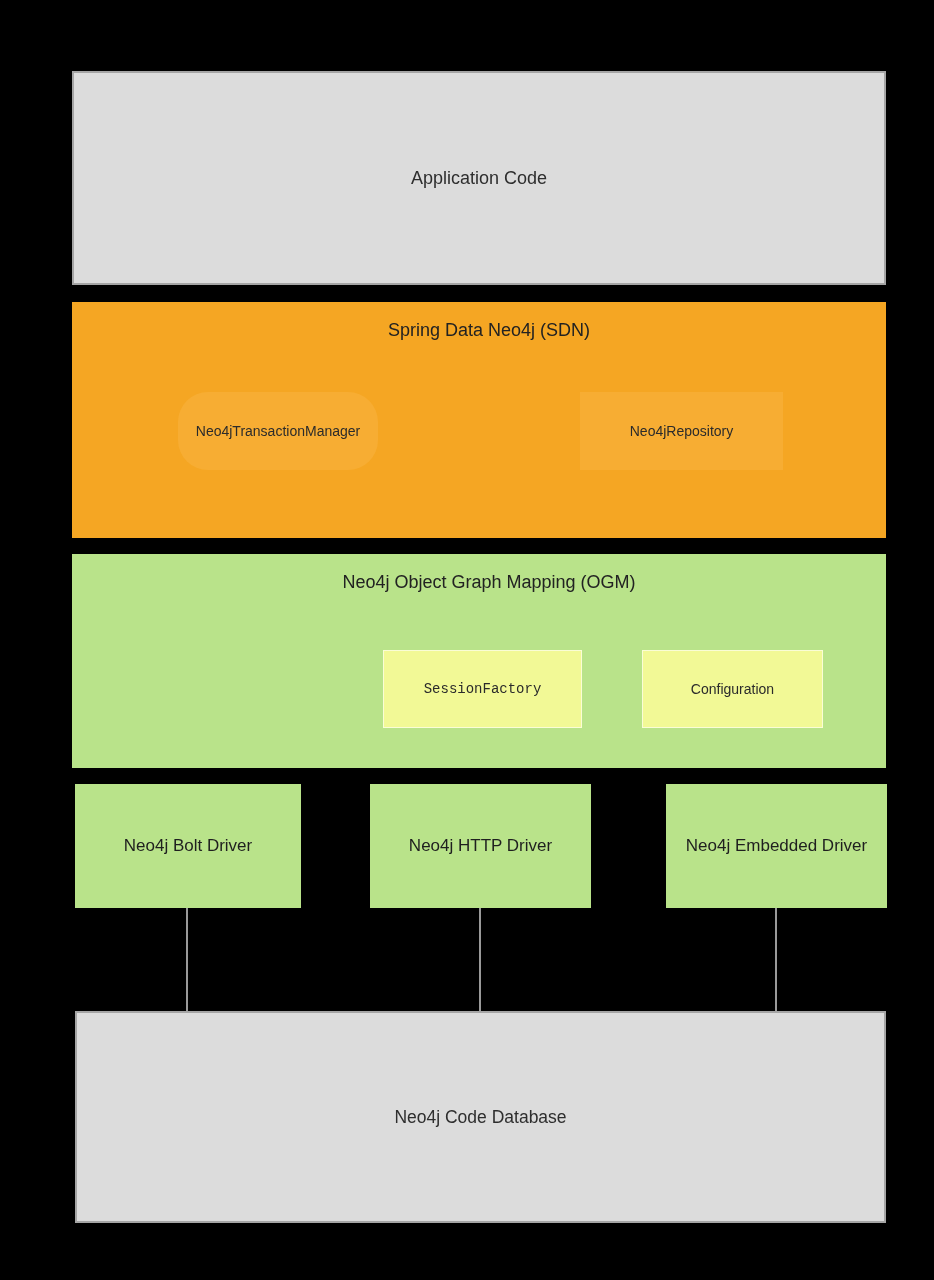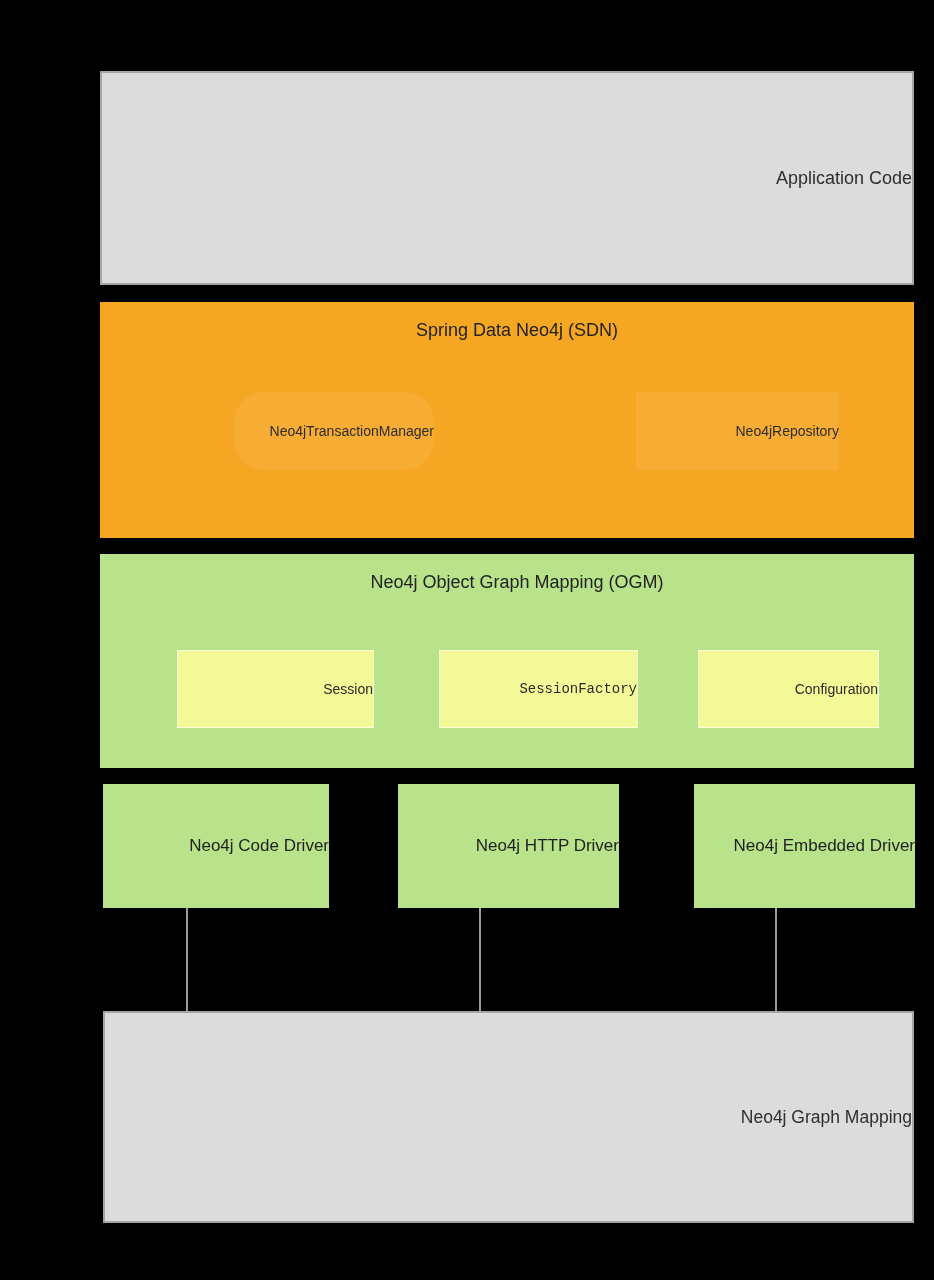--- a/index.html
+++ b/index.html
@@ -14,23 +14,22 @@
     background: #000000;
     font-family: "Liberation Sans", sans-serif;
     color: #2b2b2b;
     overflow: hidden;
   }
   .box {
     position: absolute;
     box-sizing: border-box;
     display: flex;
     align-items: center;
-    justify-content: flex-end;
+    justify-content: center;
     text-align: center;
-    margin-left: 28px;
   }
   
   .grey-box {
     background: #dcdcdc;
     border: 2px solid #a5a5a5;
     font-size: 18px;
     color: #2e2e2e;
   }
   #app-box { left: 72px; top: 71px; width: 814px; height: 214px; }
   #db-box  { left: 75px; top: 1011px; width: 811px; height: 212px; font-size: 17.5px; }
@@ -112,42 +111,39 @@
     <div id="sdn-inner-1" class="box sdn-inner">
       <span>Neo4jTransactionManager</span>
     </div>
     <div id="sdn-inner-2" class="box sdn-inner">
       <span>Neo4jRepository</span>
     </div>
   </div>
 
   <div id="ogm-box" class="box">
     <div class="layer-title">Neo4j Object Graph Mapping (OGM)</div>
-    <div id="ogm-inner-1" class="box ogm-inner">
-      <span>Session</span>
-    </div>
     <div id="ogm-inner-2" class="box ogm-inner">
       <span>SessionFactory</span>
     </div>
     <div id="ogm-inner-3" class="box ogm-inner">
       <span>Configuration</span>
     </div>
   </div>
 
   <div id="driver-bolt" class="box driver-box">
-    <span>Neo4j Code Driver</span>
+    <span>Neo4j Bolt Driver</span>
   </div>
   <div id="driver-http" class="box driver-box">
     <span>Neo4j HTTP Driver</span>
   </div>
   <div id="driver-embedded" class="box driver-box">
     <span>Neo4j Embedded Driver</span>
   </div>
 
   <div id="connector-1" class="connector"></div>
   <div id="connector-2" class="connector"></div>
   <div id="connector-3" class="connector"></div>
 
   <div id="db-box" class="box grey-box">
-    <span>Neo4j Graph Mapping</span>
+    <span>Neo4j Code Database</span>
   </div>
 
 </div>
 
 </body></html>

